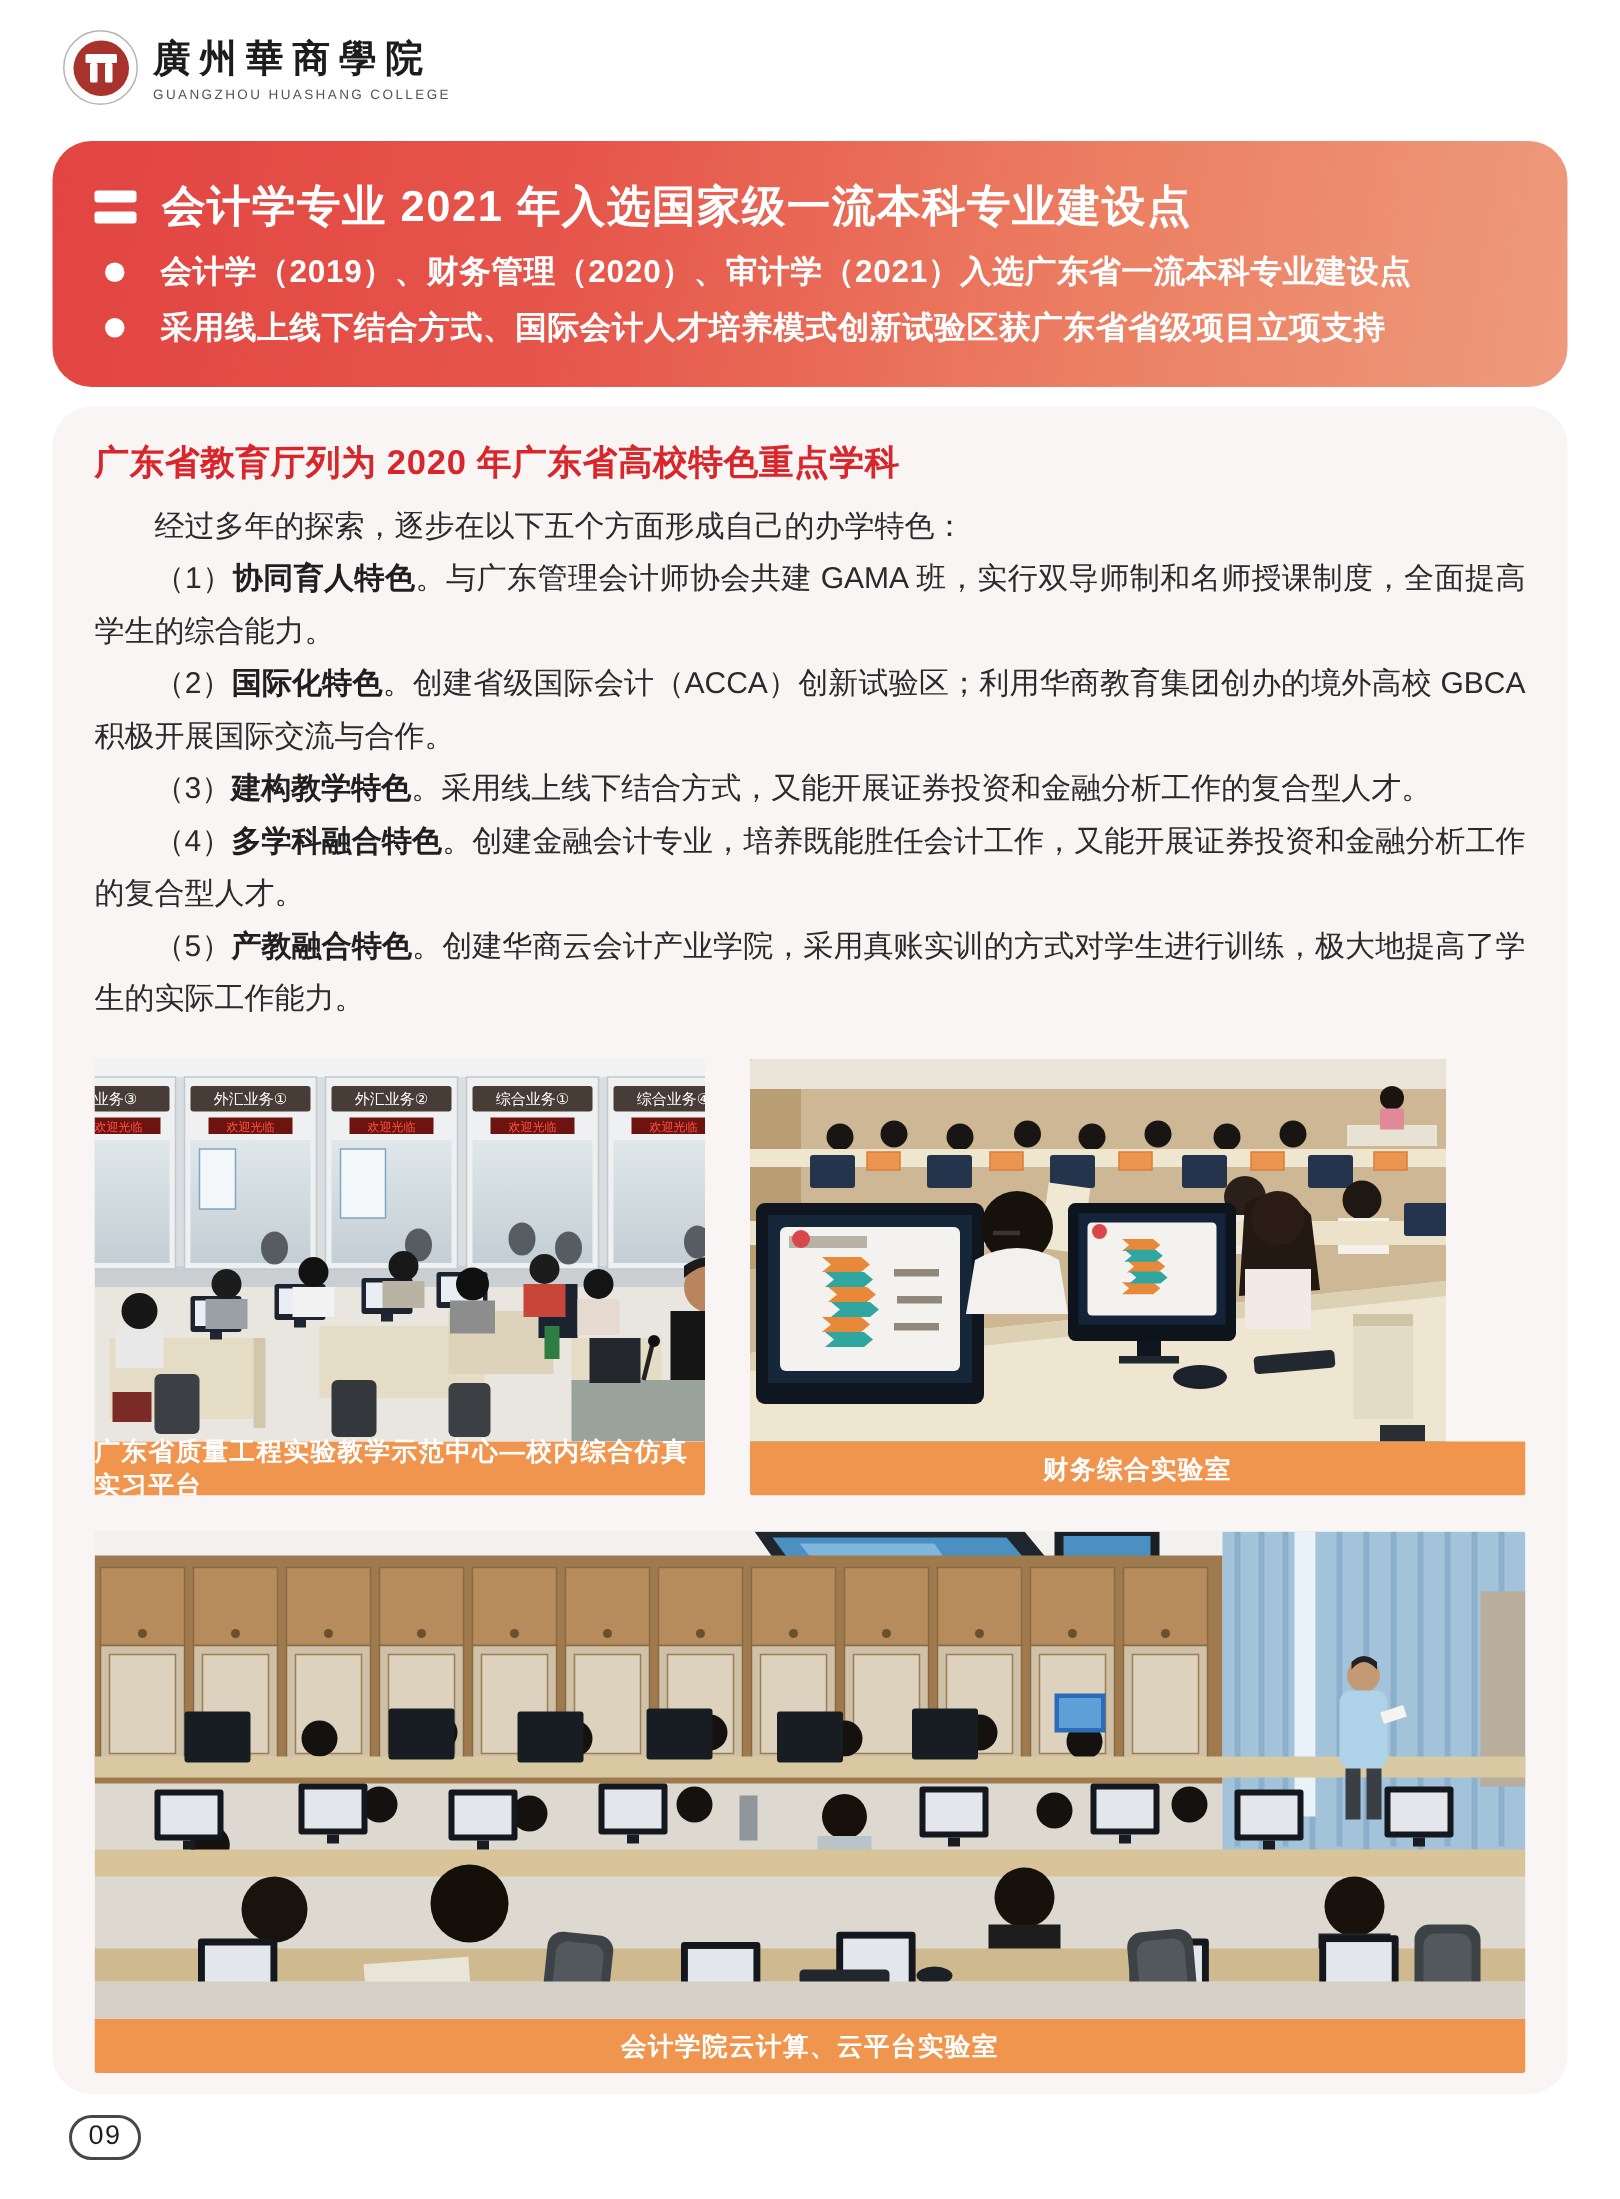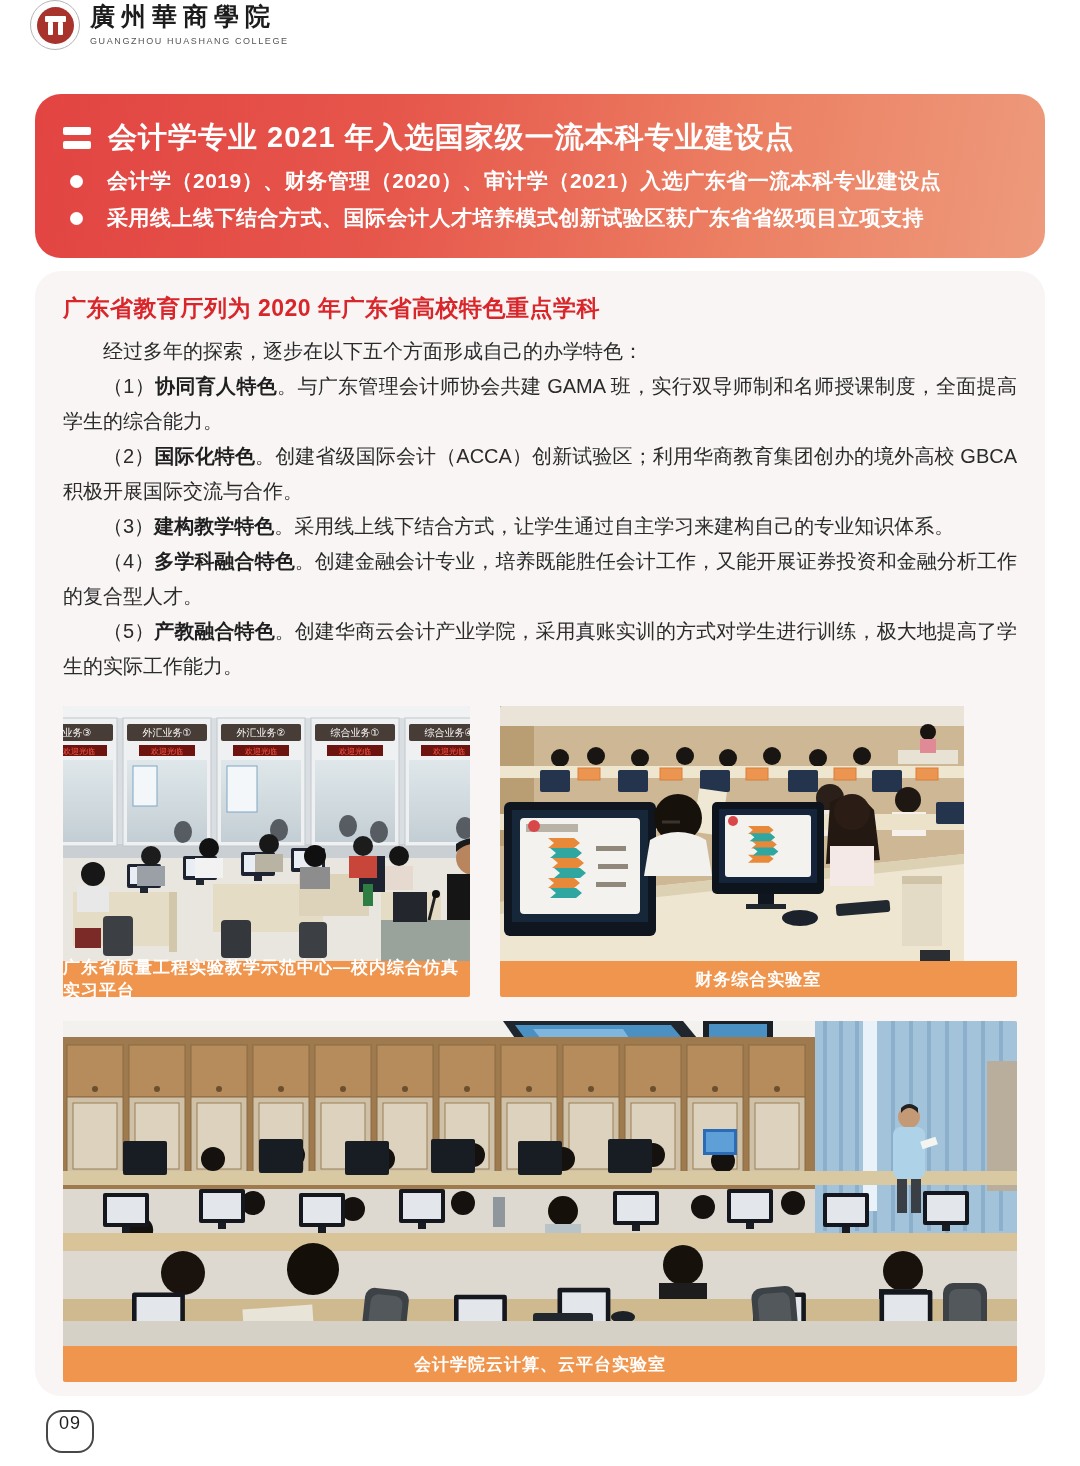--- a/index.html
+++ b/index.html
@@ -3,21 +3,21 @@
 <meta charset="utf-8">
 <style>
   * { margin:0; padding:0; box-sizing:border-box; }
   html,body { background:#ffffff; }
   body {
     width:1080px; height:1466px; overflow:hidden; position:relative;
     font-family:"Liberation Sans","DejaVu Sans",sans-serif; color:#282828;
   }
 
   
-  .page-header { height:90px; display:flex; align-items:flex-start; padding-left:30px; }
+  .page-header { height:90px; display:flex; align-items:center; padding-left:42px; }
   .seal { width:50px; height:50px; border-radius:50%; border:1px solid #b5b5b5;
           display:flex; align-items:center; justify-content:center; background:#fdfdfd; }
   .seal-inner { width:37px; height:37px; border-radius:50%; background:#a8322c; position:relative; }
   .seal-inner::before { 
     content:""; position:absolute; left:8px; top:9px; width:21px; height:6px; background:#fff; border-radius:1px; }
   .seal-inner::after {
     content:""; position:absolute; left:11px; top:15px; width:5px; height:13px; background:#fff;
     box-shadow:10px 0 0 #fff; border-radius:1px; }
   .logo-text { margin-left:10px; }
   .logo-cn { font-size:25px; letter-spacing:6px; color:#1c1c1c; font-weight:bold;
@@ -48,21 +48,21 @@
   .photo-card { border-radius:2px; overflow:hidden; }
   .photo-frame { display:block; line-height:0; }
   .photo-frame svg { display:block; }
   .caption-bar { height:36px; background:#f0954d; display:flex; align-items:center; justify-content:center; }
   .caption-text { color:#fff; font-size:17px; font-weight:bold; letter-spacing:1px; }
   .photo-wide { margin-top:24px; }
 
   
   .footer { margin:14px 0 0 46px; }
   .page-pill { display:inline-block; border:2px solid #474747; border-radius:16px; background:#fff;
-               padding:1px 11px 17px; font-size:18px; color:#1e1e1e; letter-spacing:1px; }
+               padding:1px 11px 4px; font-size:18px; color:#1e1e1e; letter-spacing:1px; }
 </style>
 </head>
 <body>
 
 <div class="page-header">
   <div class="seal">
     <div class="seal-inner"></div>
   </div>
   <div class="logo-text">
     <div class="logo-cn">廣州華商學院</div>
@@ -90,21 +90,21 @@
   </div>
 </div>
 
 <div class="card">
   <div class="card-heading">广东省教育厅列为 2020 年广东省高校特色重点学科</div>
 
   <p class="para">经过多年的探索，逐步在以下五个方面形成自己的办学特色：</p>
 
   <p class="para"><span>（1）</span><b>协同育人特色</b><span>。与广东管理会计师协会共建 GAMA 班，实行双导师制和名师授课制度，全面提高学生的综合能力。</span></p>
   <p class="para"><span>（2）</span><b>国际化特色</b><span>。创建省级国际会计（ACCA）创新试验区；利用华商教育集团创办的境外高校 GBCA 积极开展国际交流与合作。</span></p>
-  <p class="para"><span>（3）</span><b>建构教学特色</b><span>。采用线上线下结合方式，让学生通过自主学习来建构自己的专业知识体系。</span></p>
+  <p class="para"><span>（3）</span><b>建构教学特色</b><span>。采用线上线下结合方式，又能开展证券投资和金融分析工作的复合型人才。</span></p>
   <p class="para"><span>（4）</span><b>多学科融合特色</b><span>。创建金融会计专业，培养既能胜任会计工作，又能开展证券投资和金融分析工作的复合型人才。</span></p>
   <p class="para"><span>（5）</span><b>产教融合特色</b><span>。创建华商云会计产业学院，采用真账实训的方式对学生进行训练，极大地提高了学生的实际工作能力。</span></p>
 
   <div class="photo-grid">
 
     <div class="photo-card" style="width:412px">
       <span class="photo-frame">
       <svg width="460" height="255" viewBox="0 0 460 255">
         <defs>
           <linearGradient id="p1glass" x1="0" y1="0" x2="0" y2="1">

